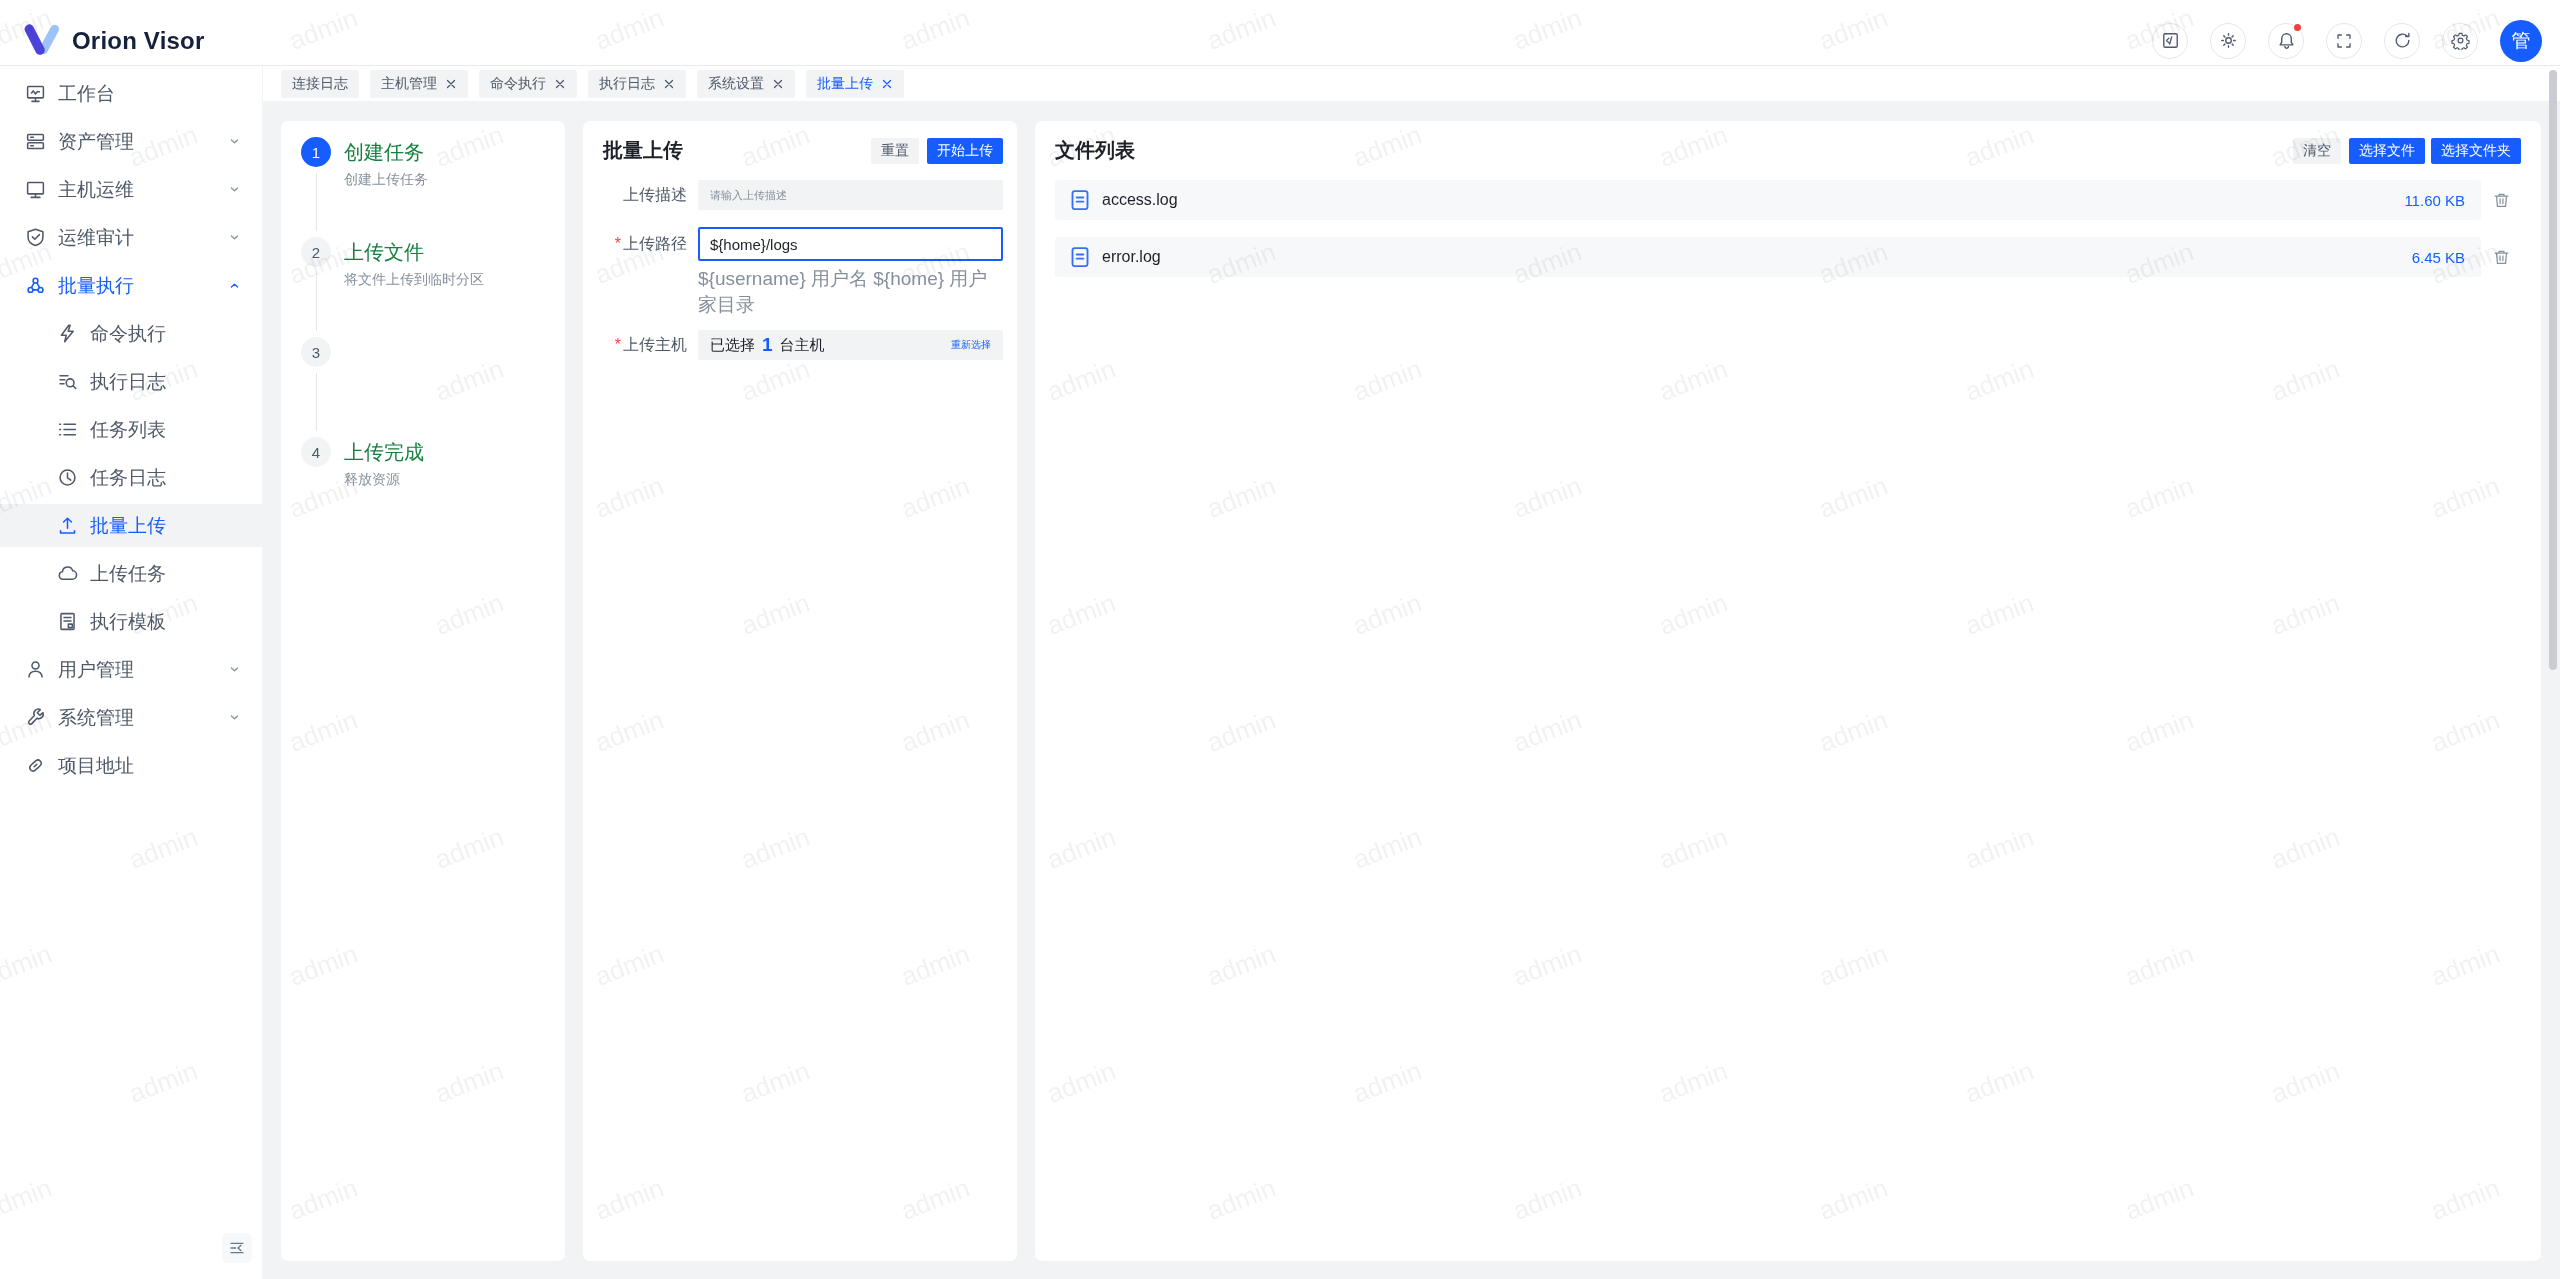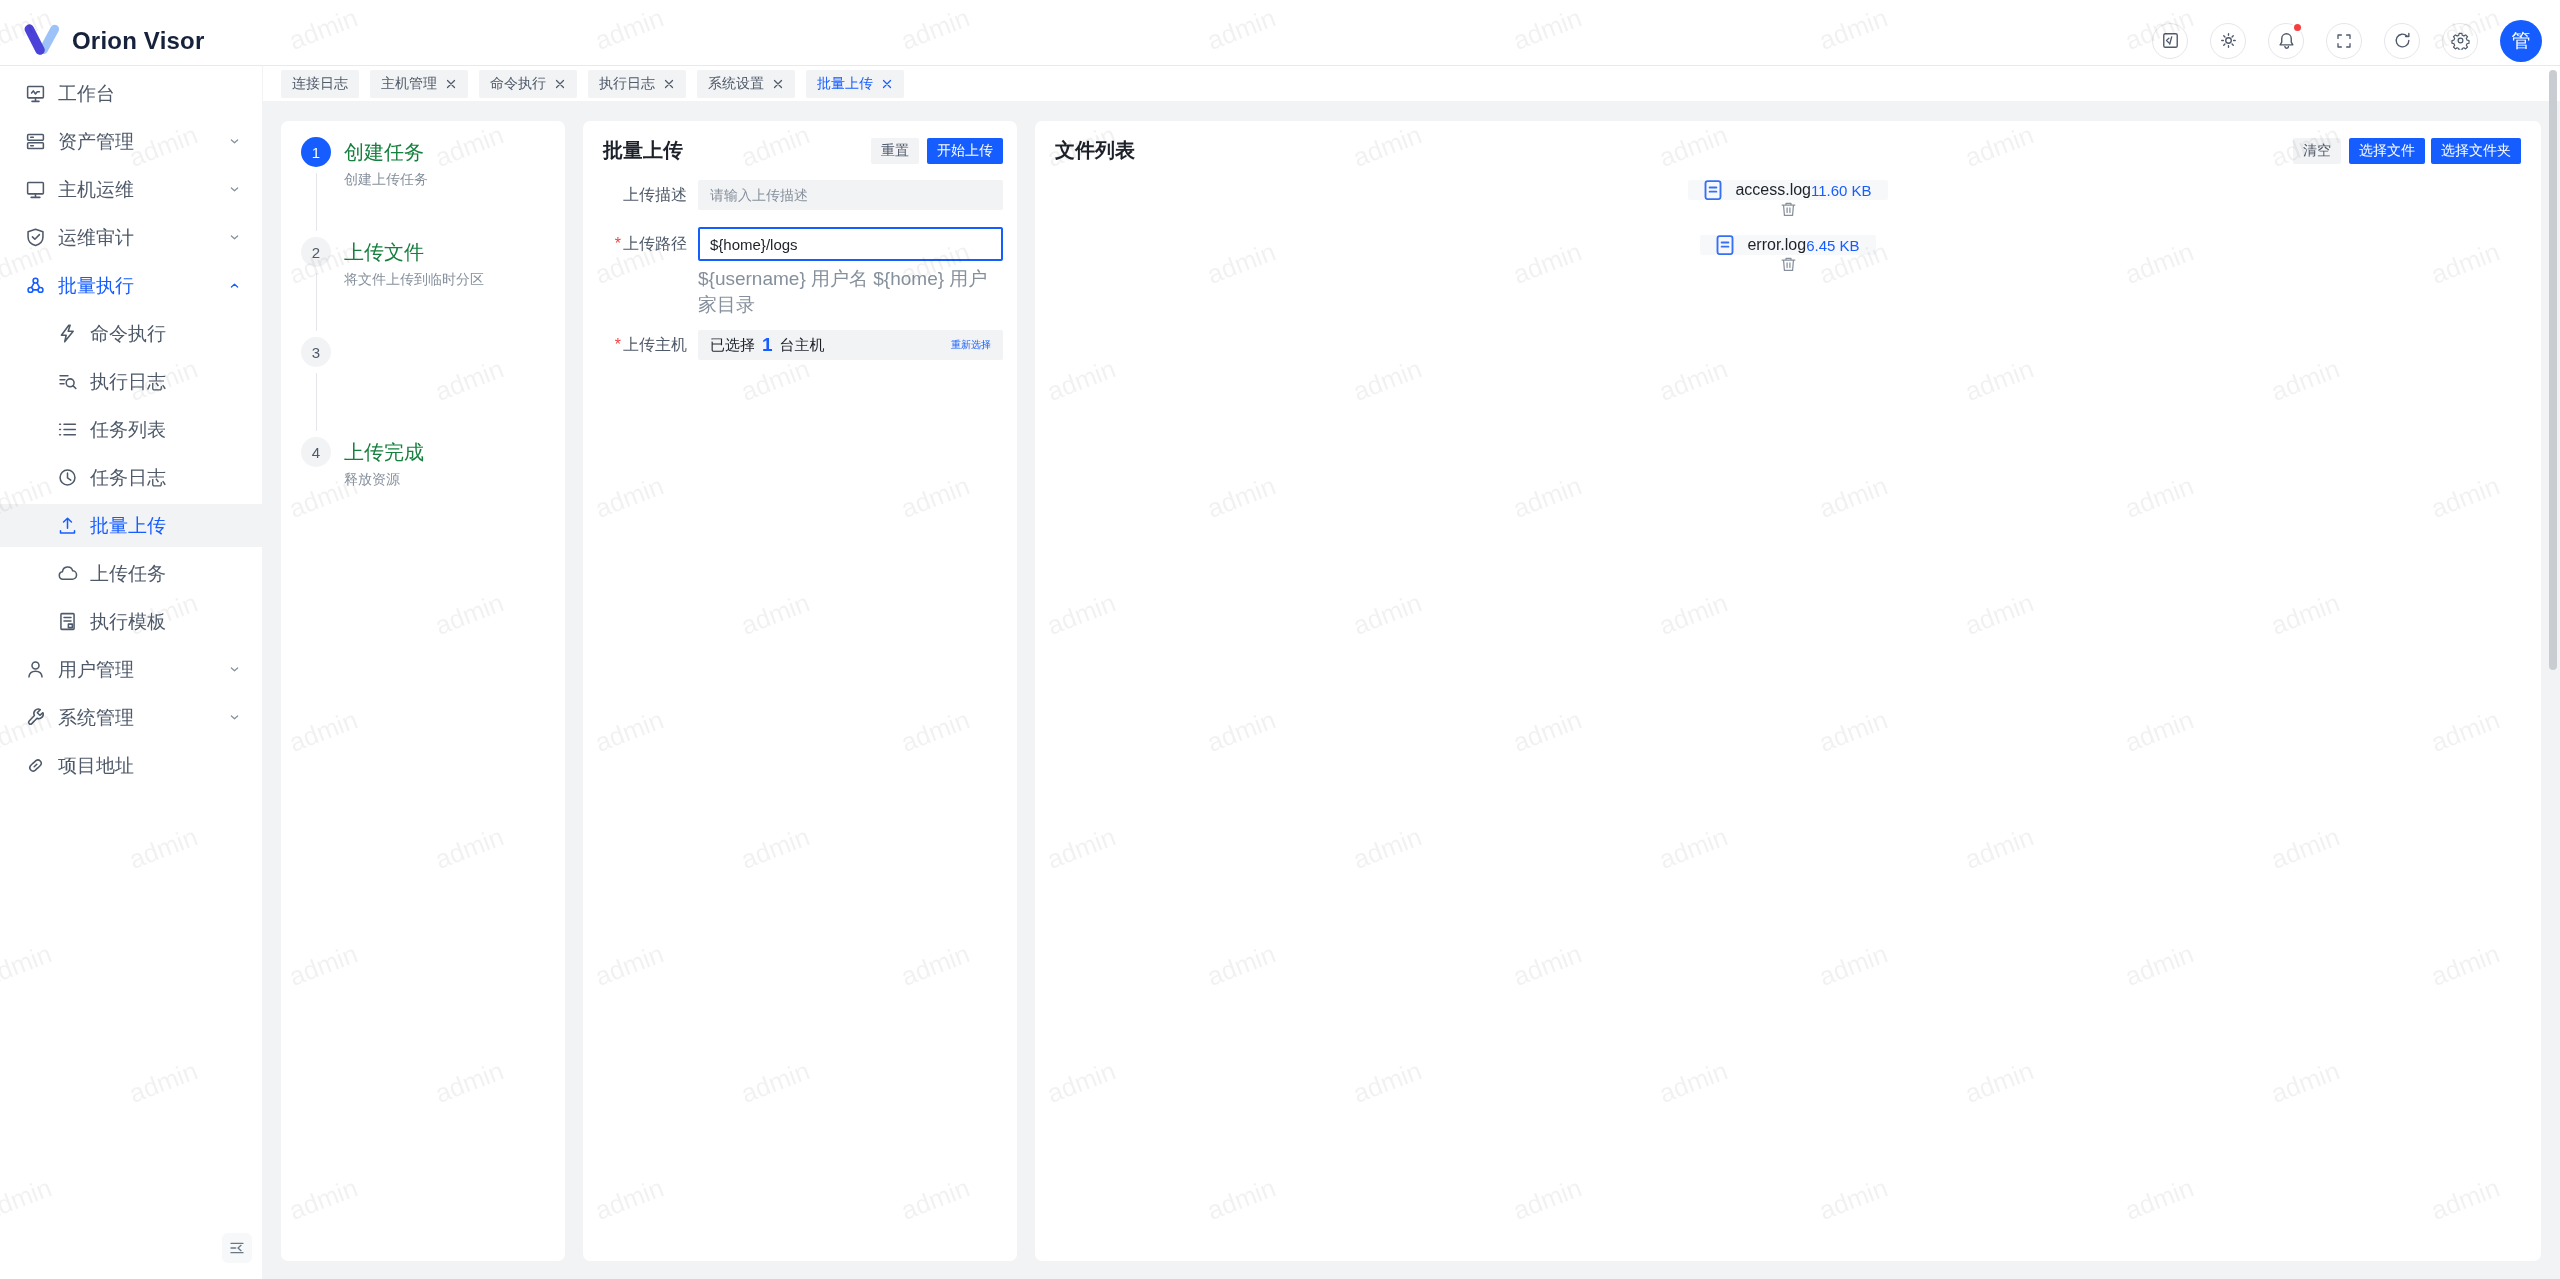--- a/index.html
+++ b/index.html
@@ -61,31 +61,31 @@
   .btn { height:26px; padding:0 10px; border-radius:2px; font-size:14px; display:flex; align-items:center; justify-content:center; border:none; cursor:pointer; white-space:nowrap; font-family:inherit; }
   .btn-gray { background:#f2f3f5; color:#4e5969; }
   .btn-primary { background:#165dff; color:#fff; }
 
   
   .f-row { display:flex; align-items:center; margin-bottom:17px; }
   .f-label { width:84px; flex:none; text-align:right; font-size:16px; color:#4e5969; white-space:nowrap; }
   .req { color:#f53f3f; margin-right:2px; }
   .f-control { flex:1; margin-left:11px; min-width:0; }
   .inp { width:100%; font-family:inherit; }
-  .inp-desc { height:30px; background:#f2f3f5; border:none; border-radius:2px; padding:0 12px; font-size:14px; color:#1d4ed8; outline:none; }
+  .inp-desc { height:30px; background:#f2f3f5; border:none; border-radius:2px; padding:0 12px; font-size:11px; color:#1d4ed8; outline:none; }
   .inp-desc::placeholder { color:#86909c; }
   .inp-path { height:34px; background:#fff; border:2px solid #165dff; border-radius:2px; padding:0 10px; font-size:15px; color:#1d2129; outline:none; }
   .f-help { margin:-11px 0 0 95px; font-size:19px; color:#86909c; padding-bottom:12px; }
   .host-box { height:30px; background:#f2f3f5; border-radius:2px; display:flex; align-items:center; padding:0 12px; font-size:15px; color:#1d2129; }
   .host-count { color:#165dff; font-size:19px; font-weight:700; margin:0 7px; }
   .host-reselect { margin-left:auto; color:#165dff; font-size:10px; cursor:pointer; }
 
   
   .file-rows { margin-top:2px; }
-  .file-row { display:flex; align-items:center; margin-bottom:17px;flex-direction:column; }
+  .file-row { display:flex; align-items:center; margin-bottom:17px; }
   .file-box { flex:1; height:40px; background:#f7f8fa; border-radius:2px; display:flex; align-items:center; padding:0 16px; min-width:0; }
   .file-ic { width:18px; height:20px; margin-right:13px; flex:none; }
   .file-name { font-size:16px; color:#1d2129; }
   .file-size { margin-left:auto; font-size:15px; color:#165dff; }
   .trash-btn { width:40px; flex:none; display:flex; justify-content:center; color:#86909c; cursor:pointer; }
 
   
   .scroll-thumb { position:absolute; right:3px; top:70px; width:8px; height:600px; border-radius:4px; background:#c9ccd1; z-index:60; }
   #wm-layer { position:absolute; inset:0; pointer-events:none; overflow:hidden; z-index:50; }
   .wm { position:absolute; transform:rotate(-21deg); font-size:26px; color:rgba(0,0,0,0.055); white-space:nowrap; }

